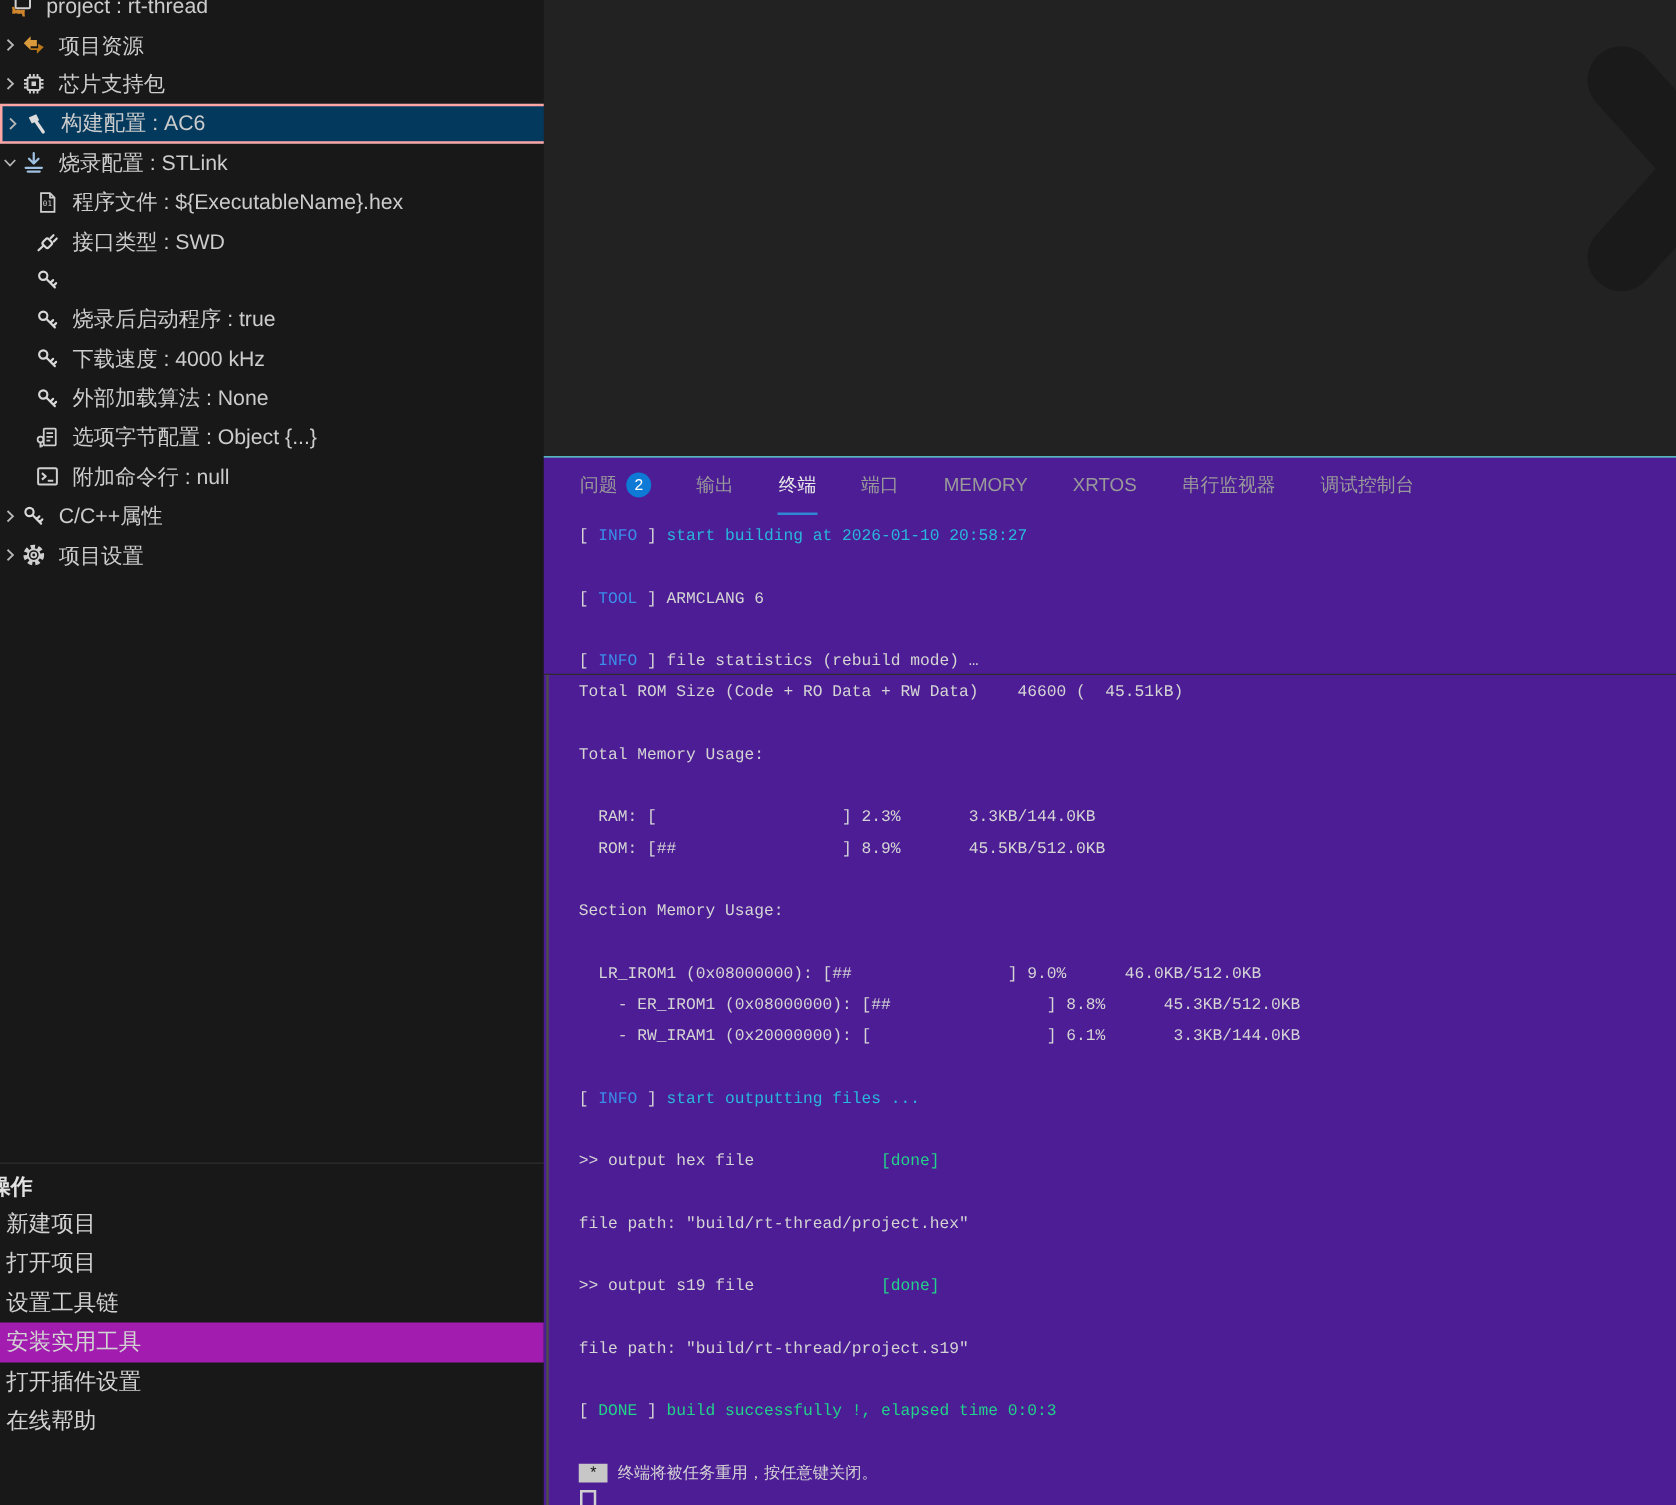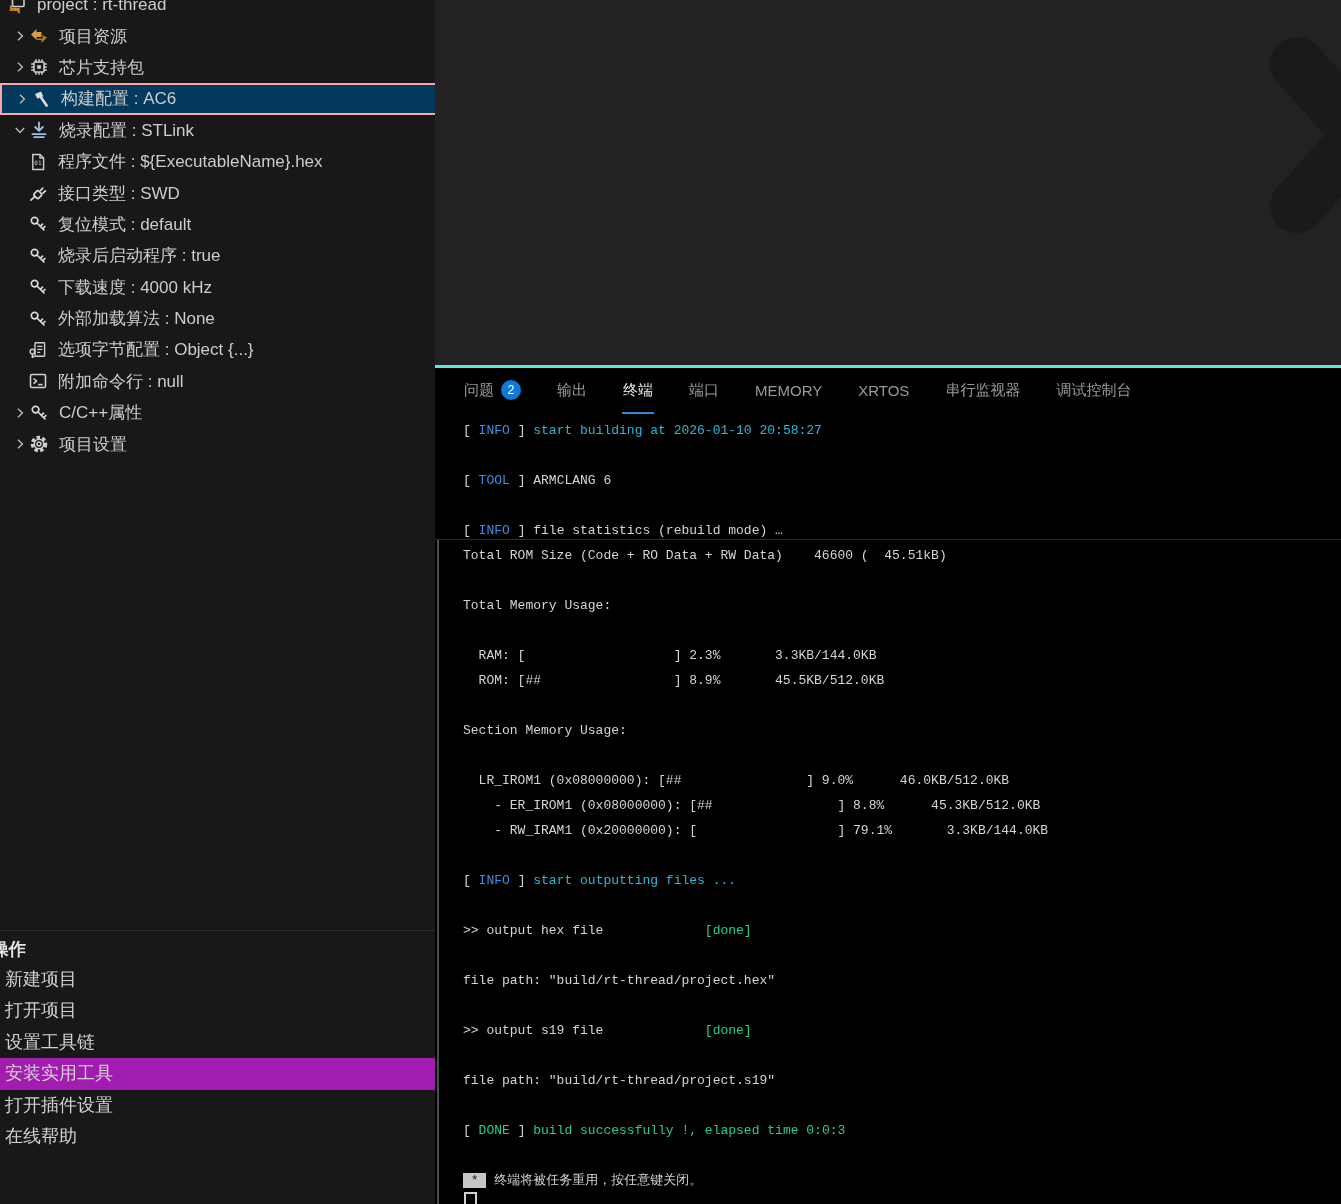--- a/index.html
+++ b/index.html
@@ -9,38 +9,38 @@
     font-family:"Liberation Sans","DejaVu Sans",sans-serif;
     -webkit-font-smoothing:antialiased;
   }
   
   .sidebar{position:absolute;left:0;top:0;width:496px;height:1204px;background:#181818;
     border-right:1px solid #262626;box-sizing:border-box;overflow:hidden}
   .tree{margin-top:-11px}
   .trow{height:31.4px;display:flex;align-items:center;color:#cccccc;font-size:17px;
     box-sizing:border-box;cursor:pointer;white-space:nowrap}
   .trow.lvl0{padding-left:6px}
-  .trow.lvl1{padding-left:14px}
+  .trow.lvl1{padding-left:2px}
   .trow.lvl2{padding-left:27px}
   .twist{width:14px;display:flex;align-items:center;flex:none}
   .ticon{width:22px;height:22px;margin-right:9px;display:flex;align-items:center;justify-content:center;flex:none}
   .tlabel{flex:1;overflow:hidden}
   .taction{margin-right:12px;display:flex;flex:none}
   .trow.selected{background:#04395e;border:2px solid #fca5a5}
   .actions{position:absolute;left:0;top:930px;width:435px;border-top:1px solid #2e2e2e;padding-top:3px}
   .actions-header{height:30px;line-height:30px;font-weight:bold;font-size:17.5px;color:#e2e2e2;
     padding-left:5px;margin-left:-14px;white-space:nowrap}
   .act{height:31.4px;line-height:31.4px;padding-left:5px;font-size:18px;color:#d2d2d2;cursor:pointer;white-space:nowrap}
   .act.hl{background:#a21caf}
   
   .editor{position:absolute;left:435px;top:0;width:906px;height:365px;background:#222222;overflow:hidden}
   .watermark{position:absolute;left:832px;top:36px}
   
-  .panel{position:absolute;left:435px;top:365px;width:906px;height:839px;background:#000000;overflow:hidden;
-    border-top:3px solid #5eead4;box-sizing:border-box}
+  .panel{position:absolute;left:435px;top:365px;width:906px;height:839px;background:#4c1d95;overflow:hidden;
+    border-top:1px solid #5eead4;box-sizing:border-box}
   .tabs{display:flex;align-items:stretch;height:46px;padding-left:28px;gap:34px}
   .tab{font-size:15px;color:#9a9a9a;display:flex;align-items:center;gap:7px;
     box-sizing:border-box;border-bottom:2px solid transparent;padding:0 1px;cursor:pointer;white-space:nowrap}
   .tab.active{color:#e8e8e8;border-bottom-color:#3087d4}
   .badge{min-width:20px;height:20px;border-radius:10px;background:#0e7ad6;color:#ffffff;font-size:12.5px;
     display:flex;align-items:center;justify-content:center;padding:0 2px;box-sizing:border-box}
   .term{position:absolute;left:28px;top:50px;font-family:Liberation Mono, monospace;
     font-size:13px;color:#d4d4d4}
   .tline{height:25px;line-height:25px;white-space:pre}
   .c-fg{color:#d4d4d4}
@@ -165,21 +165,20 @@
       </div>
       <div class="trow lvl2">
         <span class="ticon">
           <svg width="22" height="22" viewBox="0 0 22 22">
             <g stroke="#d8d8d8" stroke-width="1.7" fill="none" stroke-linecap="round">
               <circle cx="7.6" cy="7.6" r="3.3"></circle>
               <path d="M10 10 L16.9 16.9 M13.3 13.3 L15.5 11.1 M15.7 15.7 L17.9 13.5"></path>
             </g>
           </svg>
         </span>
-        <span class="tlabel">复位模式 : default</span>
       </div>
       <div class="trow lvl2">
         <span class="ticon">
           <svg width="22" height="22" viewBox="0 0 22 22">
             <g stroke="#d8d8d8" stroke-width="1.7" fill="none" stroke-linecap="round">
               <circle cx="7.6" cy="7.6" r="3.3"></circle>
               <path d="M10 10 L16.9 16.9 M13.3 13.3 L15.5 11.1 M15.7 15.7 L17.9 13.5"></path>
             </g>
           </svg>
         </span>
@@ -323,21 +322,21 @@
       <div class="tline">&nbsp;</div>
       <div class="tline"><span class="c-fg">Total Memory Usage:</span></div>
       <div class="tline">&nbsp;</div>
       <div class="tline"><span class="c-fg">  RAM: [                   ] 2.3%       3.3KB/144.0KB</span></div>
       <div class="tline"><span class="c-fg">  ROM: [##                 ] 8.9%       45.5KB/512.0KB</span></div>
       <div class="tline">&nbsp;</div>
       <div class="tline"><span class="c-fg">Section Memory Usage:</span></div>
       <div class="tline">&nbsp;</div>
       <div class="tline"><span class="c-fg">  LR_IROM1 (0x08000000): [##                ] 9.0%      46.0KB/512.0KB</span></div>
       <div class="tline"><span class="c-fg">    - ER_IROM1 (0x08000000): [##                ] 8.8%      45.3KB/512.0KB</span></div>
-      <div class="tline"><span class="c-fg">    - RW_IRAM1 (0x20000000): [                  ] 79.1%       3.3KB/144.0KB</span></div>
+      <div class="tline"><span class="c-fg">    - RW_IRAM1 (0x20000000): [                  ] 6.1%       3.3KB/144.0KB</span></div>
       <div class="tline">&nbsp;</div>
       <div class="tline"><span class="c-fg">[ </span><span class="c-blue">INFO</span><span class="c-fg"> ] </span><span class="c-cyan">start outputting files ...</span></div>
       <div class="tline">&nbsp;</div>
       <div class="tline"><span class="c-fg">&gt;&gt; output hex file             </span><span class="c-green">[done]</span></div>
       <div class="tline">&nbsp;</div>
       <div class="tline"><span class="c-fg">file path: "build/rt-thread/project.hex"</span></div>
       <div class="tline">&nbsp;</div>
       <div class="tline"><span class="c-fg">&gt;&gt; output s19 file             </span><span class="c-green">[done]</span></div>
       <div class="tline">&nbsp;</div>
       <div class="tline"><span class="c-fg">file path: "build/rt-thread/project.s19"</span></div>

